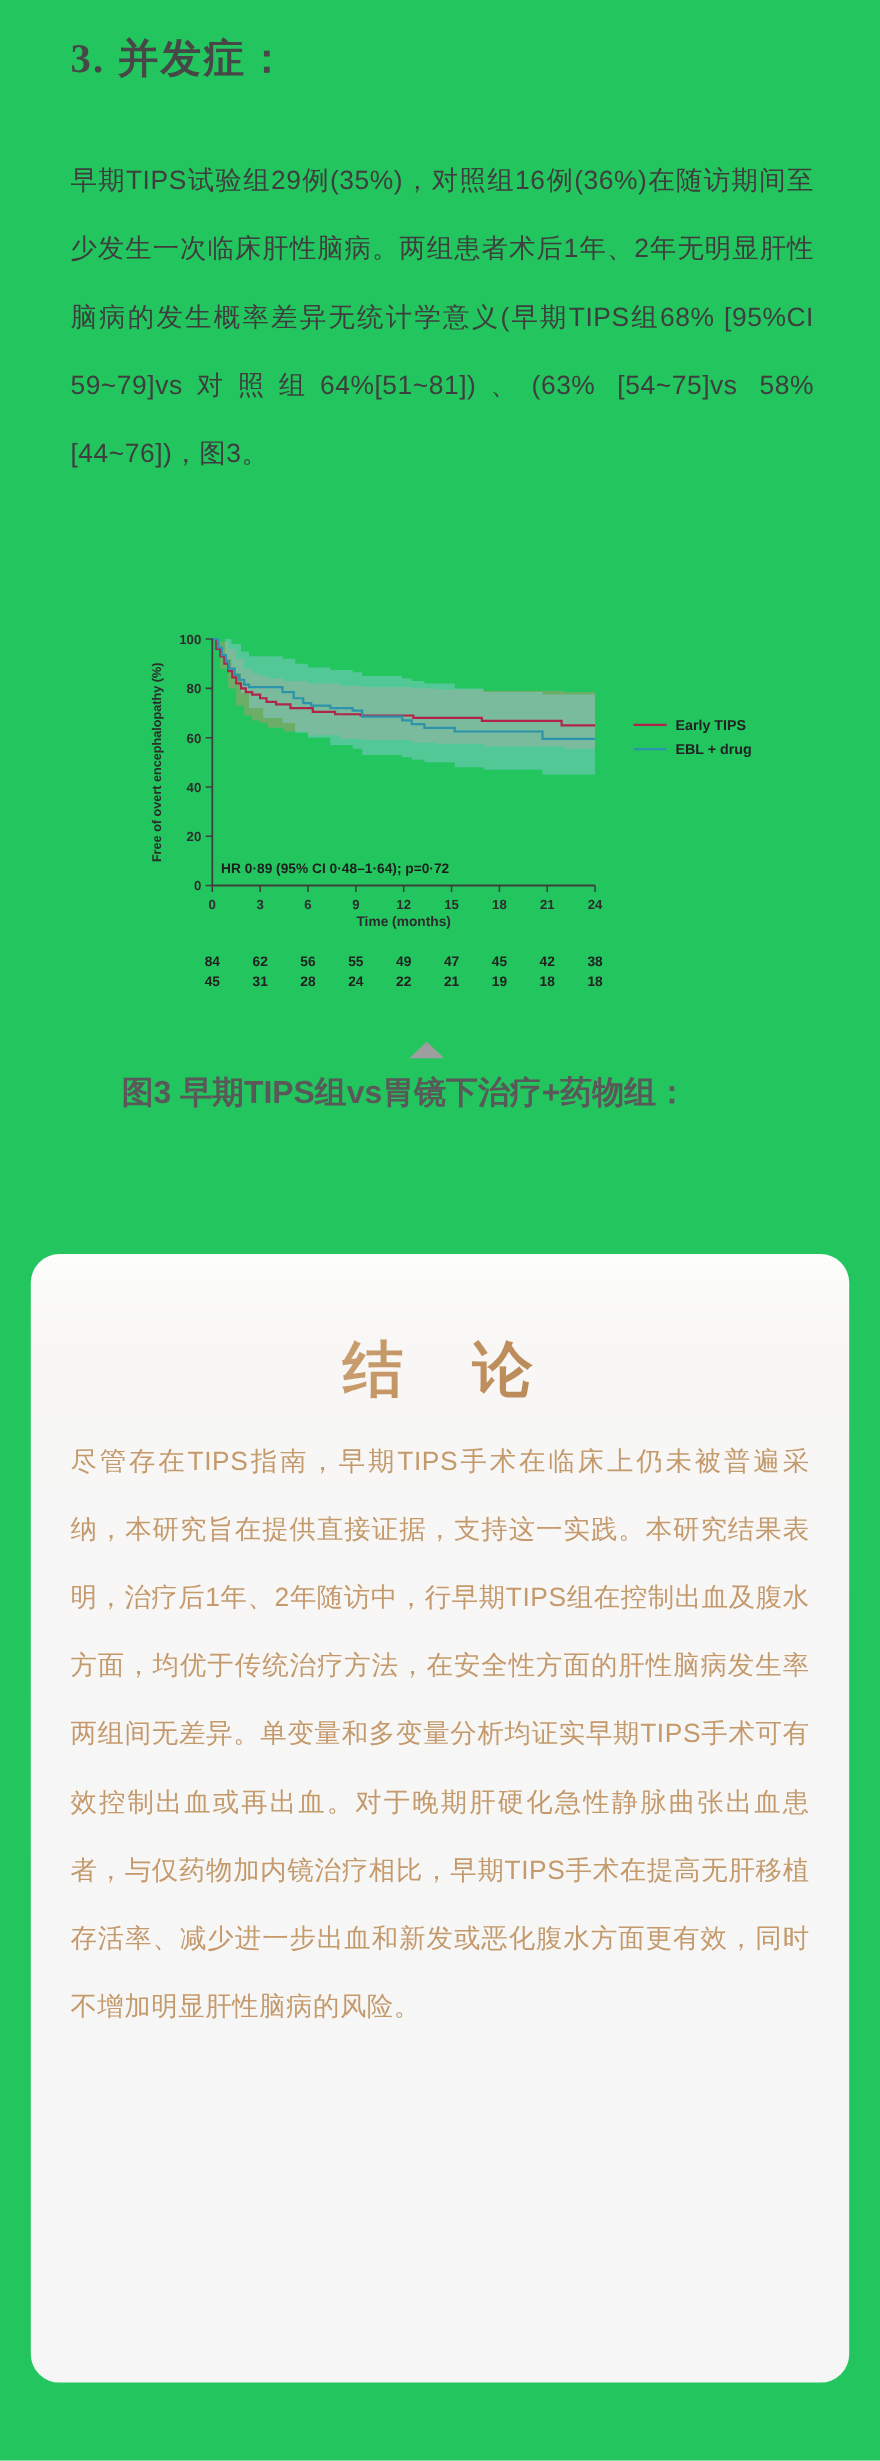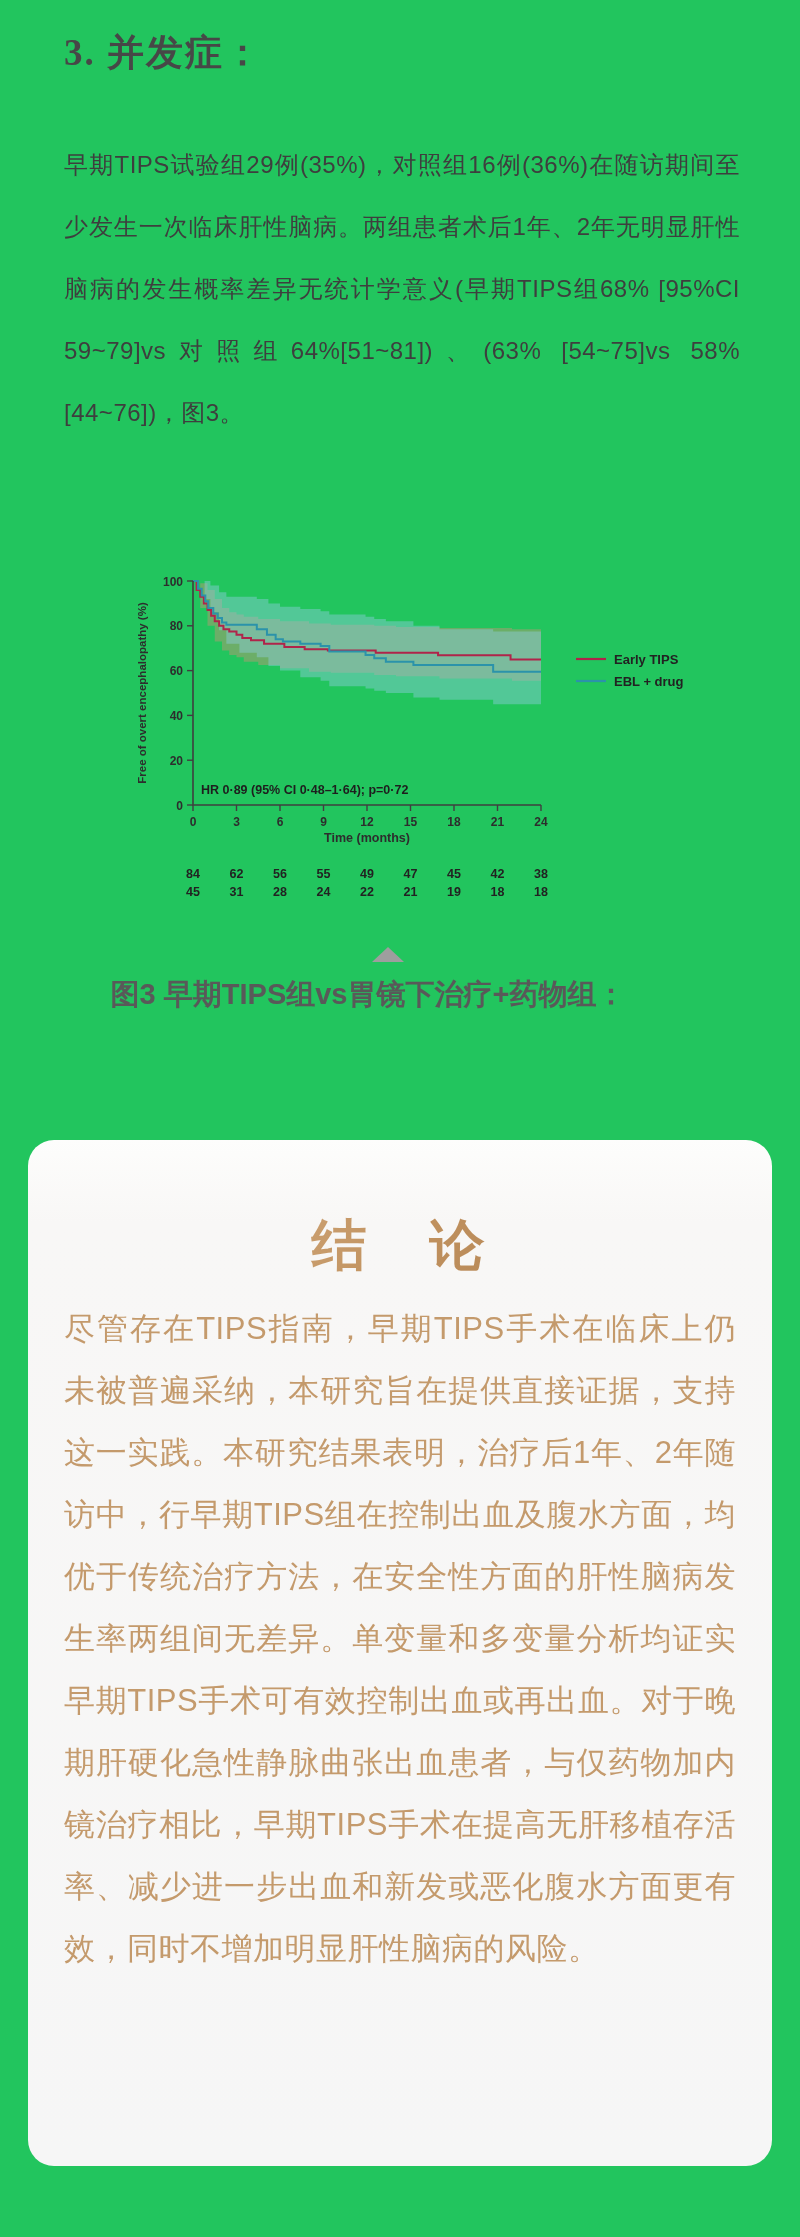--- a/index.html
+++ b/index.html
@@ -20,21 +20,21 @@
        font-size:29px;font-weight:700;color:#595959;line-height:40px;}
   .card{position:absolute;left:28px;top:1140px;width:744px;height:1026px;
        border-radius:26px;
        background:linear-gradient(180deg,#fdfdfc 0%,#f8f7f6 8%,#f6f6f6 100%);}
   .concl-h{position:absolute;left:0;top:50px;width:100%;text-align:center;
        font-family:"Liberation Serif","DejaVu Serif",serif;
        font-size:55px;font-weight:700;letter-spacing:4px;
        background:linear-gradient(115deg,#debb95 5%,#c1925f 50%,#a87a4d 95%);
        -webkit-background-clip:text;background-clip:text;color:transparent;margin-top:19px;}
   .concl-p{position:absolute;left:36px;top:158px;width:672px;
-       font-size:31px;line-height:62px;color:#c49a6c;
+       font-size:24px;line-height:62px;color:#c49a6c;
        text-align:justify;letter-spacing:0.5px;}
 </style>
 </head>
 <body>
 
 <div class="page">
 
   <div class="h1">3. 并发症：</div>
 
   <div class="p-body">早期TIPS试验组29例(35%)，对照组16例(36%)在随访期间至少发生一次临床肝性脑病。两组患者术后1年、2年无明显肝性脑病的发生概率差异无统计学意义(早期TIPS组68% [95%CI 59~79]vs对照组64%[51~81])、(63% [54~75]vs 58%[44~76])，图3。</div>

